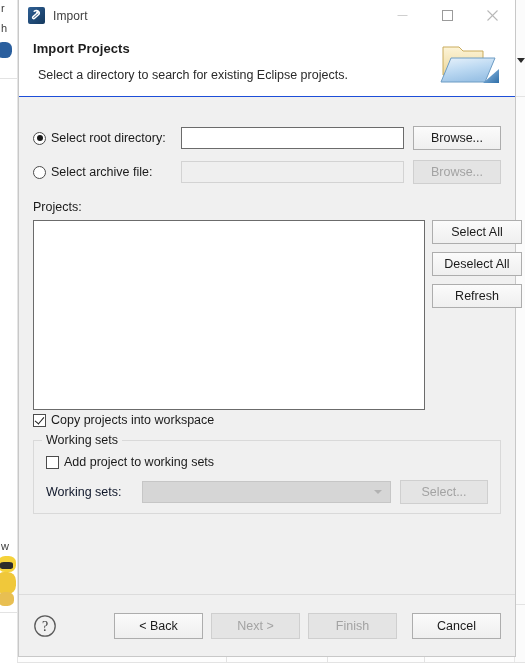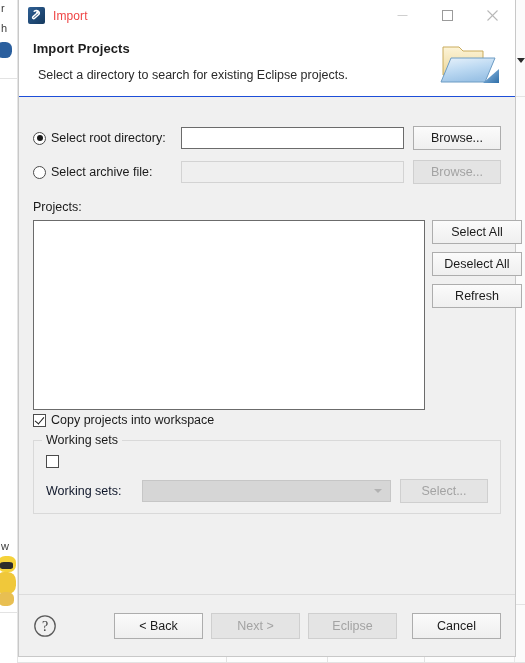--- a/index.html
+++ b/index.html
@@ -98,21 +98,21 @@
     margin-left: 9px;
     margin-right: 8px;
     background: linear-gradient(135deg, #2e5f94 0%, #15395e 100%);
     border-radius: 2px;
     position: relative;
     flex: 0 0 auto;
   }
   .title-icon svg { display:block; }
   .title-text {
     font-size: 12px;
-    color: #ef4444;
+    color: #404040;
     letter-spacing: .1px;
   }
   .win-buttons {
     position: absolute;
     right: 0;
     top: 0;
     height: 31px;
     display: flex;
   }
   .win-btn {
@@ -506,20 +506,21 @@
     <div class="checkrow">
       <div class="checkbox checked"></div>
       <span class="checkrow-label">Copy projects into workspace</span>
     </div>
 
     <div class="groupbox">
       <span class="group-title">Working sets</span>
 
       <div class="checkrow" style="margin-top:0;">
         <div class="checkbox"></div>
+        <span class="checkrow-label">Add project to working sets</span>
       </div>
 
       <div class="ws-row">
         <span class="ws-label">Working sets:</span>
         <div class="combo">
           <span style="padding-left:5px; font-size:12px; color:#9a9a9a;"></span>
           <span class="caret"></span>
         </div>
         <button class="btn btn-select disabled" disabled="">Select...</button>
       </div>
@@ -530,17 +531,17 @@
     <div class="help-icon">
       <svg width="24" height="24" viewBox="0 0 24 24">
         <circle cx="12" cy="12" r="10.2" fill="none" stroke="#5a5a5a" stroke-width="1.3"></circle>
         <text x="12" y="17" text-anchor="middle" font-family="Liberation Serif, serif" font-size="14" fill="#3a3a3a">?</text>
       </svg>
     </div>
 
     <div class="footer-buttons">
       <button class="btn">&lt; Back</button>
       <button class="btn disabled" disabled="">Next &gt;</button>
-      <button class="btn disabled" disabled="">Eclipse</button>
+      <button class="btn disabled" disabled="">Finish</button>
       <button class="btn spaced">Cancel</button>
     </div>
   </div>
 </div>
 
 </body></html>

